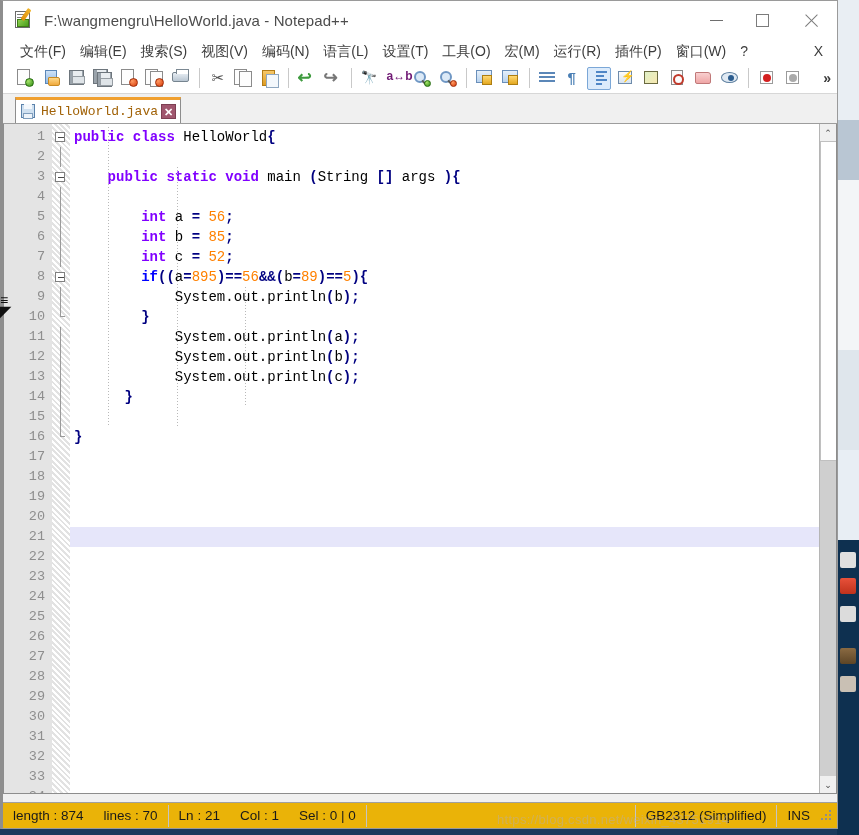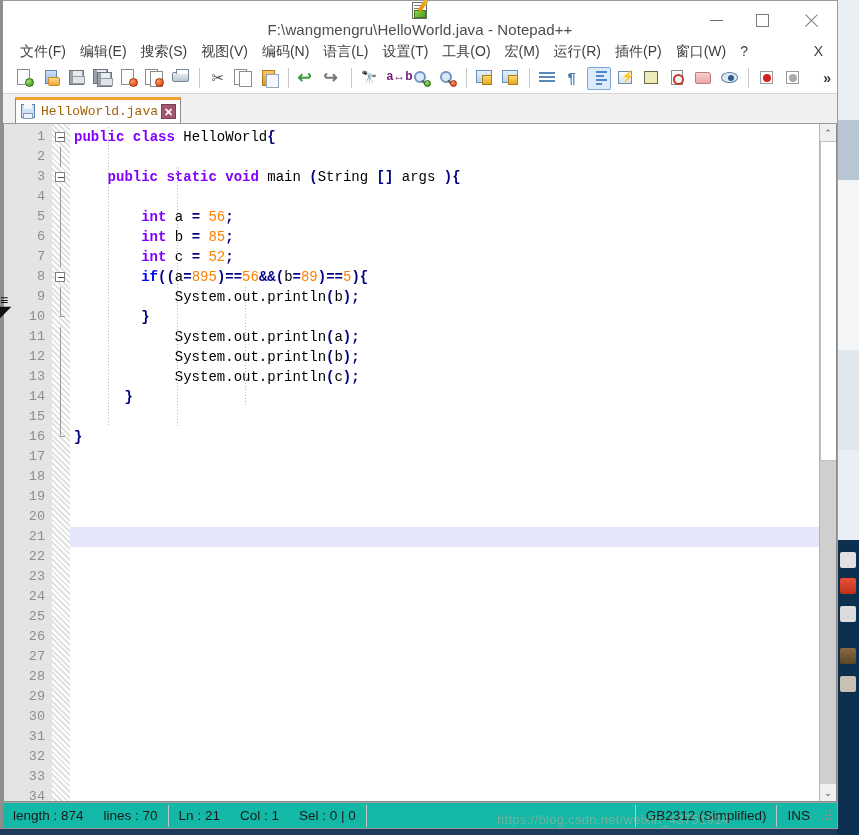--- a/index.html
+++ b/index.html
@@ -41,21 +41,20 @@
     border-left: 3px solid #8e8e8e;
     display: flex; flex-direction: column;
   }
 
   
   .titlebar {
     height: 38px; min-height: 38px;
     background: #ffffff;
     display: flex; align-items: center;
     position: relative;
-    flex-direction: column;
   }
   .title-icon {
     width: 20px; height: 20px; margin-left: 12px; margin-right: 9px;
     position: relative; flex: none;
   }
   .ti-page {
     position: absolute; left:0; top:1px; width:15px; height:17px;
     background:#ffffff; border:1px solid #6b6b6b;
   }
   .ti-lines { position:absolute; left:2px; top:4px; width:8px; height:1px; background:#7d7d7d;
@@ -410,25 +409,26 @@
   }
   .vs-thumb {
     position:absolute; left:0; top:17px; width:17px; height:320px;
     background:#ffffff; border:1px solid #c0c0c0;
   }
   .vs-track { flex:1; }
 
   
   .statusbar {
     height: 26px; min-height:26px;
-    background:#14b8a6;
+    background:#eab308;
     border-top: 1px solid #a0a0a0;
     display:flex; align-items:center;
     font-size: 13.5px; color:#1a1a1a;
     position: relative;
+    margin-top: 8px;
   }
   .sb-cell {
     height: 26px; line-height: 26px;
     padding: 0 10px;
     white-space: nowrap;
   }
   .sb-sep { width:1px; height:22px; background:#c4c4c4; flex:none; }
   .sb-spacer { flex:1; }
   .sb-grip {
     width:14px; height:14px; margin-right:3px; flex:none;

